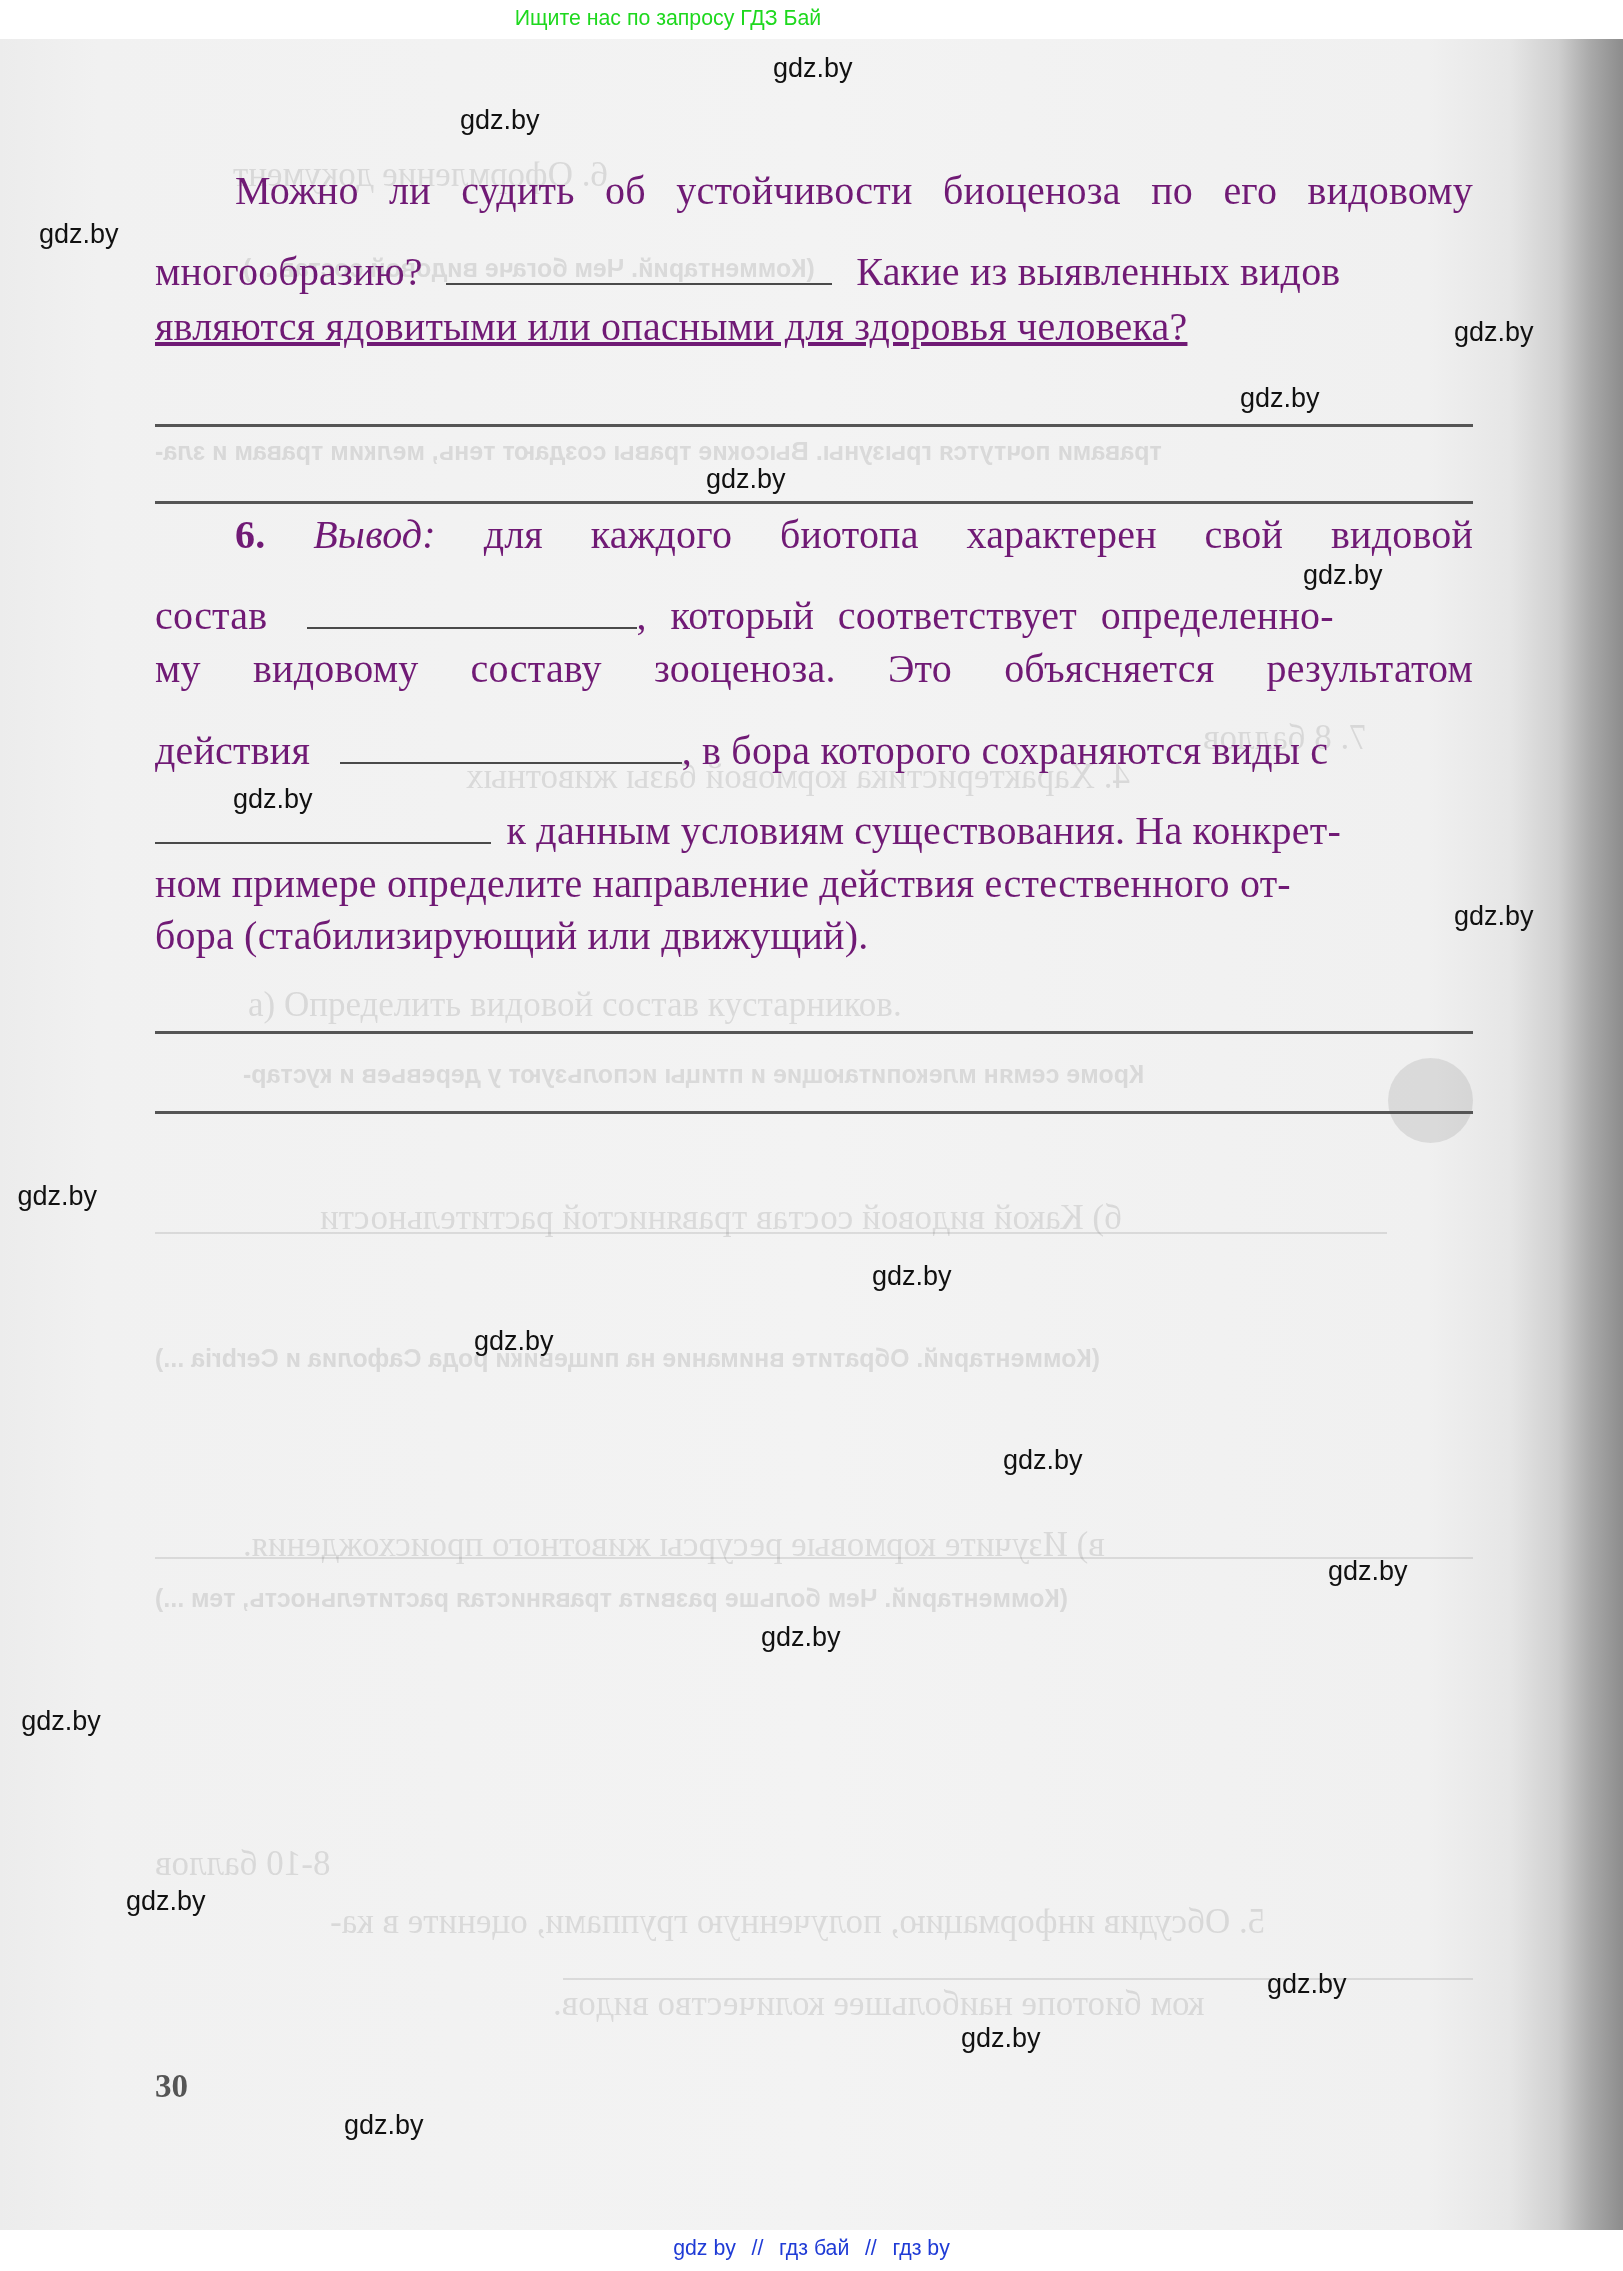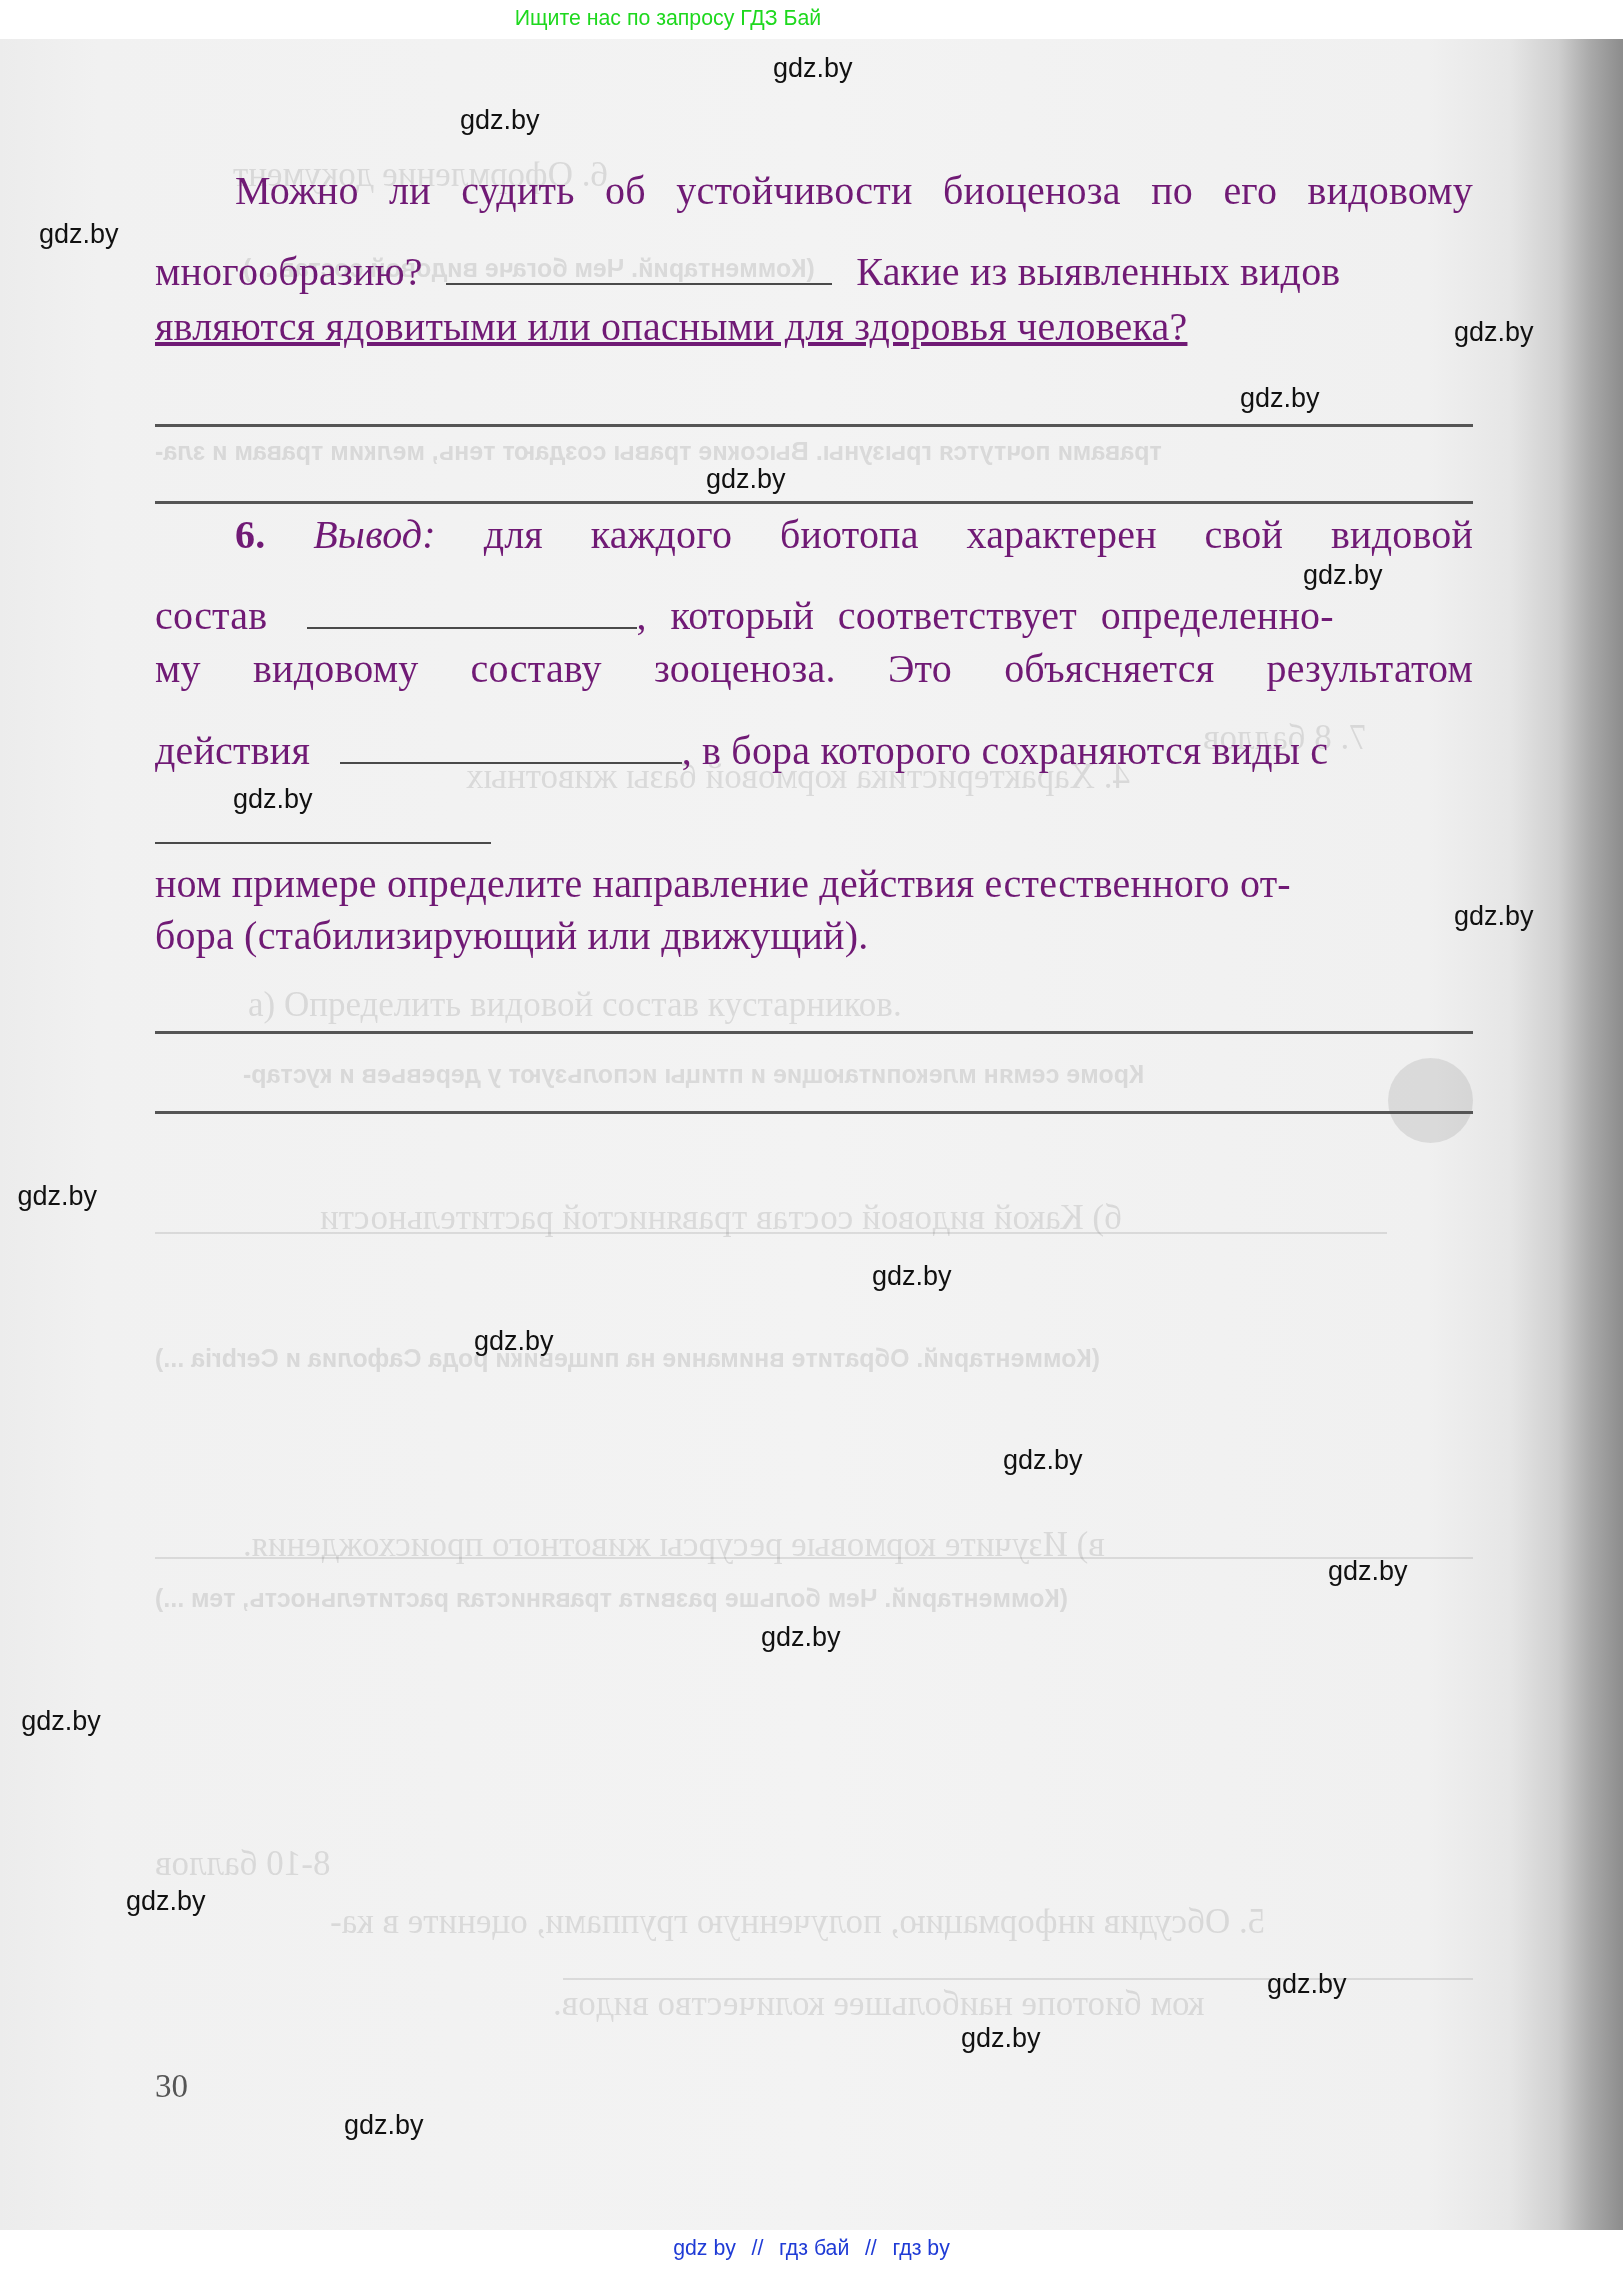--- a/index.html
+++ b/index.html
@@ -47,21 +47,21 @@
   }
   .line.justify { text-align: justify; text-align-last: justify; }
   .line.indent { left: 235px; width: 1238px; }
   .blank {
     display: inline-block; border-bottom: 2.9px solid #4a4a4a; height: 29px; vertical-align: baseline;
   }
   .rule { position: absolute; left: 155px; width: 1318px; height: 2.9px; background: #555555; }
   .bold-num { font-weight: bold; }
   .bold-italic { font-weight: normal; font-style: italic; }
   .page-num {
-    position: absolute; left: 155px; top: 2068px; font-size: 33px; color: #555555;
+    position: absolute; left: 155px; top: 2068px; font-size: 33px; color: #555555; font-weight: bold;
   }
   .wm {
     position: absolute; font-family: "Liberation Sans", "DejaVu Sans", sans-serif;
     font-size: 27px; color: #111111; white-space: nowrap;
   }
 </style>
 </head>
 <body>
 
 <div class="top-banner">
@@ -118,21 +118,21 @@
     <span class="blank" style="width:330px;margin-left:29px;"></span><span style="word-spacing:13.6px;">, который соответствует определенно-</span>
   </div>
   <div class="line justify" style="top:645px;">
     <span>му видовому составу зооценоза. Это объясняется результатом</span>
   </div>
   <div class="line" style="top:727px;">
     <span>действия</span>
     <span class="blank" style="width:342px;margin-left:19.4px;"></span><span>, в бора которого сохраняются виды с</span>
   </div>
   <div class="line" style="top:807px;">
-    <span class="blank" style="width:336px;margin-right:15.5px;"></span>
+    <span class="blank" style="width:336px;margin-right:15.5px;"></span><span>к данным условиям существования. На конкрет-</span>
   </div>
   <div class="line" style="top:860px;">
     <span>ном примере определите направление действия естественного от-</span>
   </div>
   <div class="line" style="top:912px;">
     <span>бора (стабилизирующий или движущий).</span>
   </div>
   <div class="rule" style="top:1031px;"></div>
   <div class="rule" style="top:1111px;"></div>
 </div>

